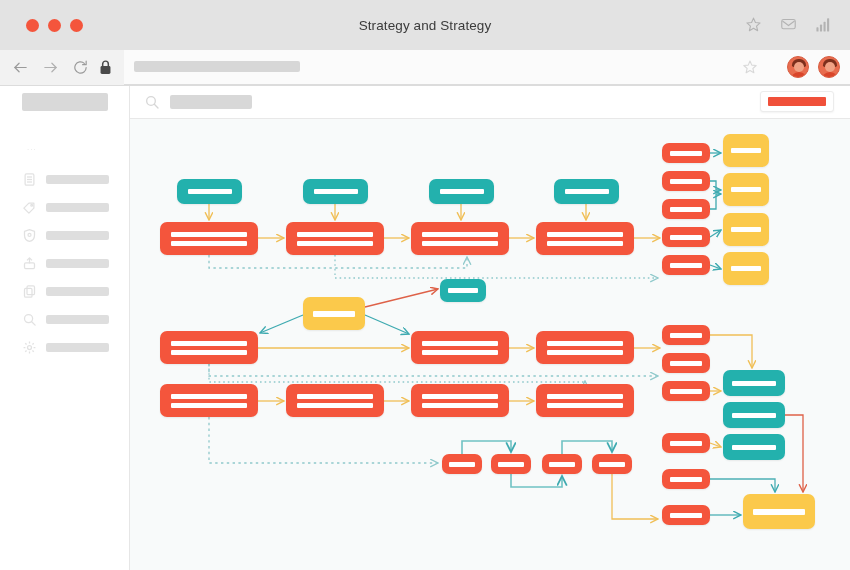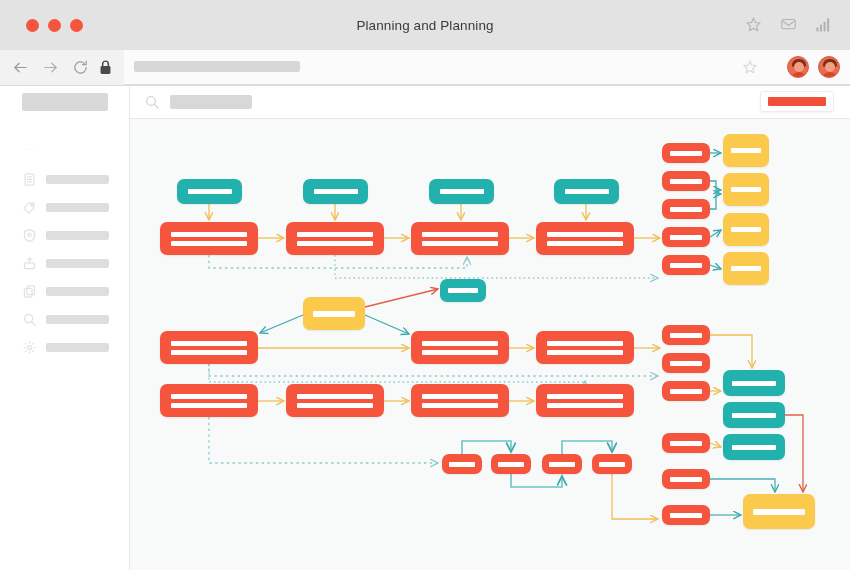--- a/index.html
+++ b/index.html
@@ -135,21 +135,21 @@
 <body>
 
 <div id="app">
 
   <div id="titlebar">
     <div id="traffic">
       <span class="dot"></span>
       <span class="dot"></span>
       <span class="dot"></span>
     </div>
-    <div id="window-title">Planning and Planning</div>
+    <div id="window-title">Strategy and Strategy</div>
     <div id="title-icons">
       <span>
         <svg class="tb-icon" viewBox="0 0 24 24" fill="none" stroke="#8d8d8d" stroke-width="1.6" stroke-linejoin="round">
             <polygon points="12,3 14.7,9.2 21.3,9.8 16.3,14.2 17.8,20.7 12,17.3 6.2,20.7 7.7,14.2 2.7,9.8 9.3,9.2"></polygon>
           </svg>
       </span>
       <span>
         <svg class="tb-icon" viewBox="0 0 24 24" fill="none" stroke="#8d8d8d" stroke-width="1.6" stroke-linejoin="round">
             <rect x="2.5" y="5" width="19" height="13" rx="2.5"></rect>
             <polyline points="3.5,7 12,13.5 20.5,7"></polyline>

